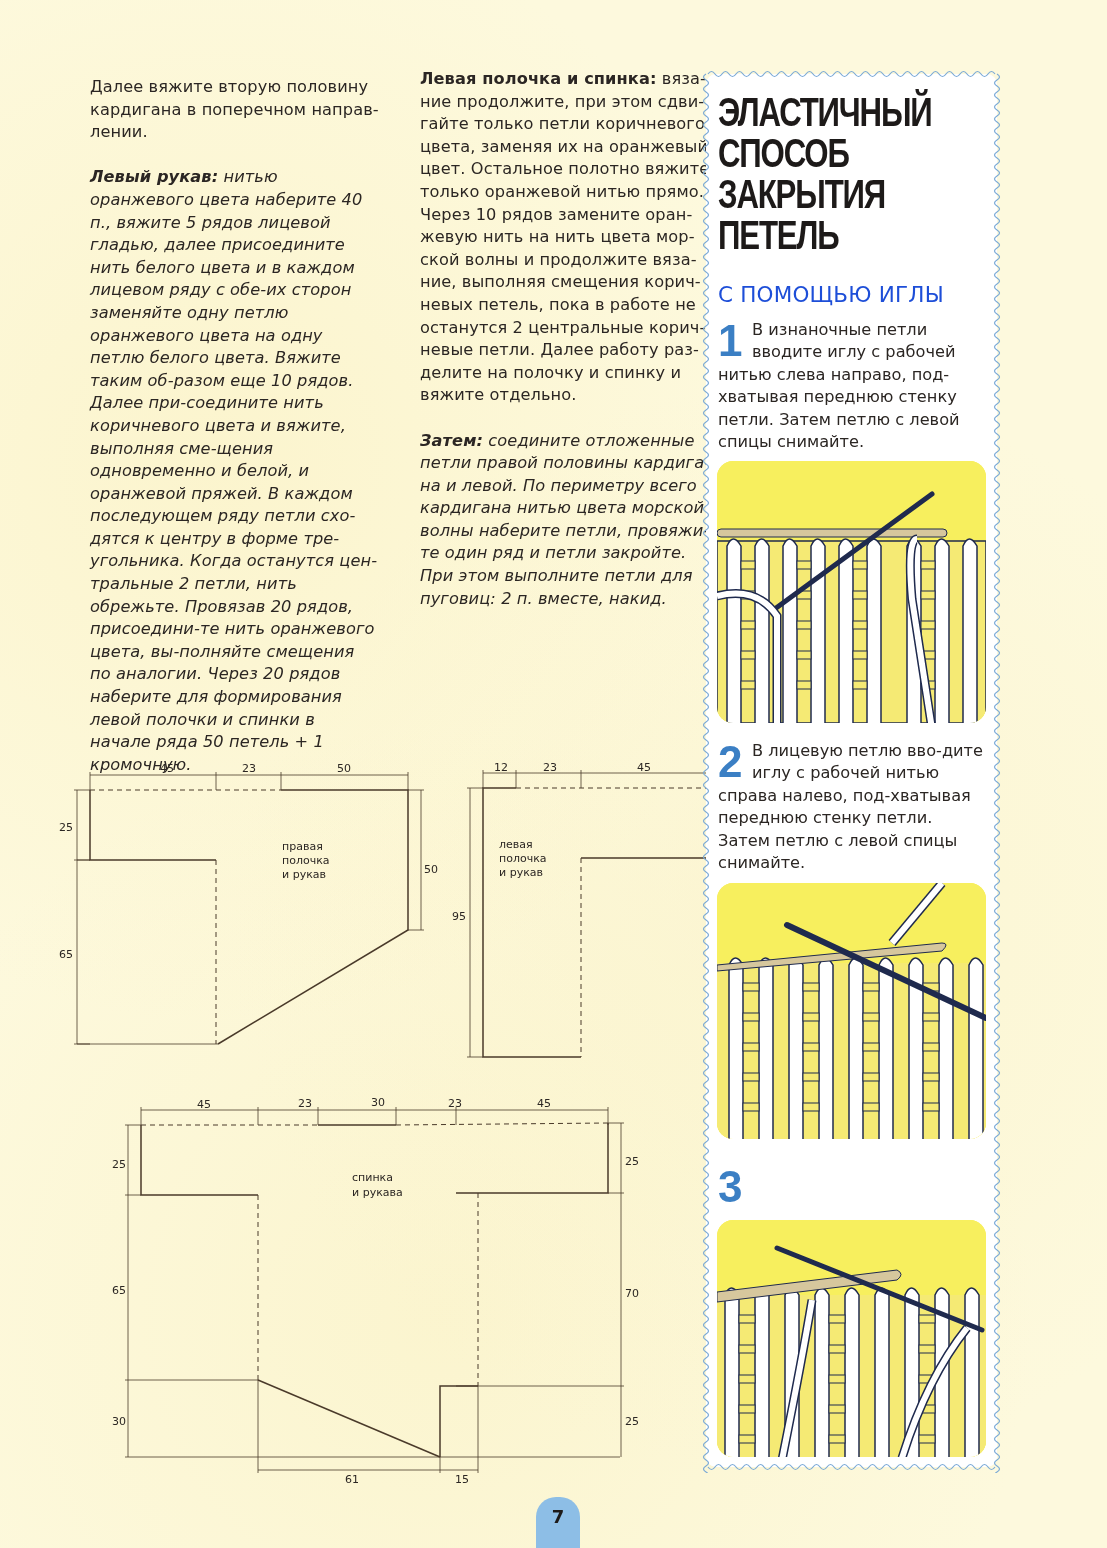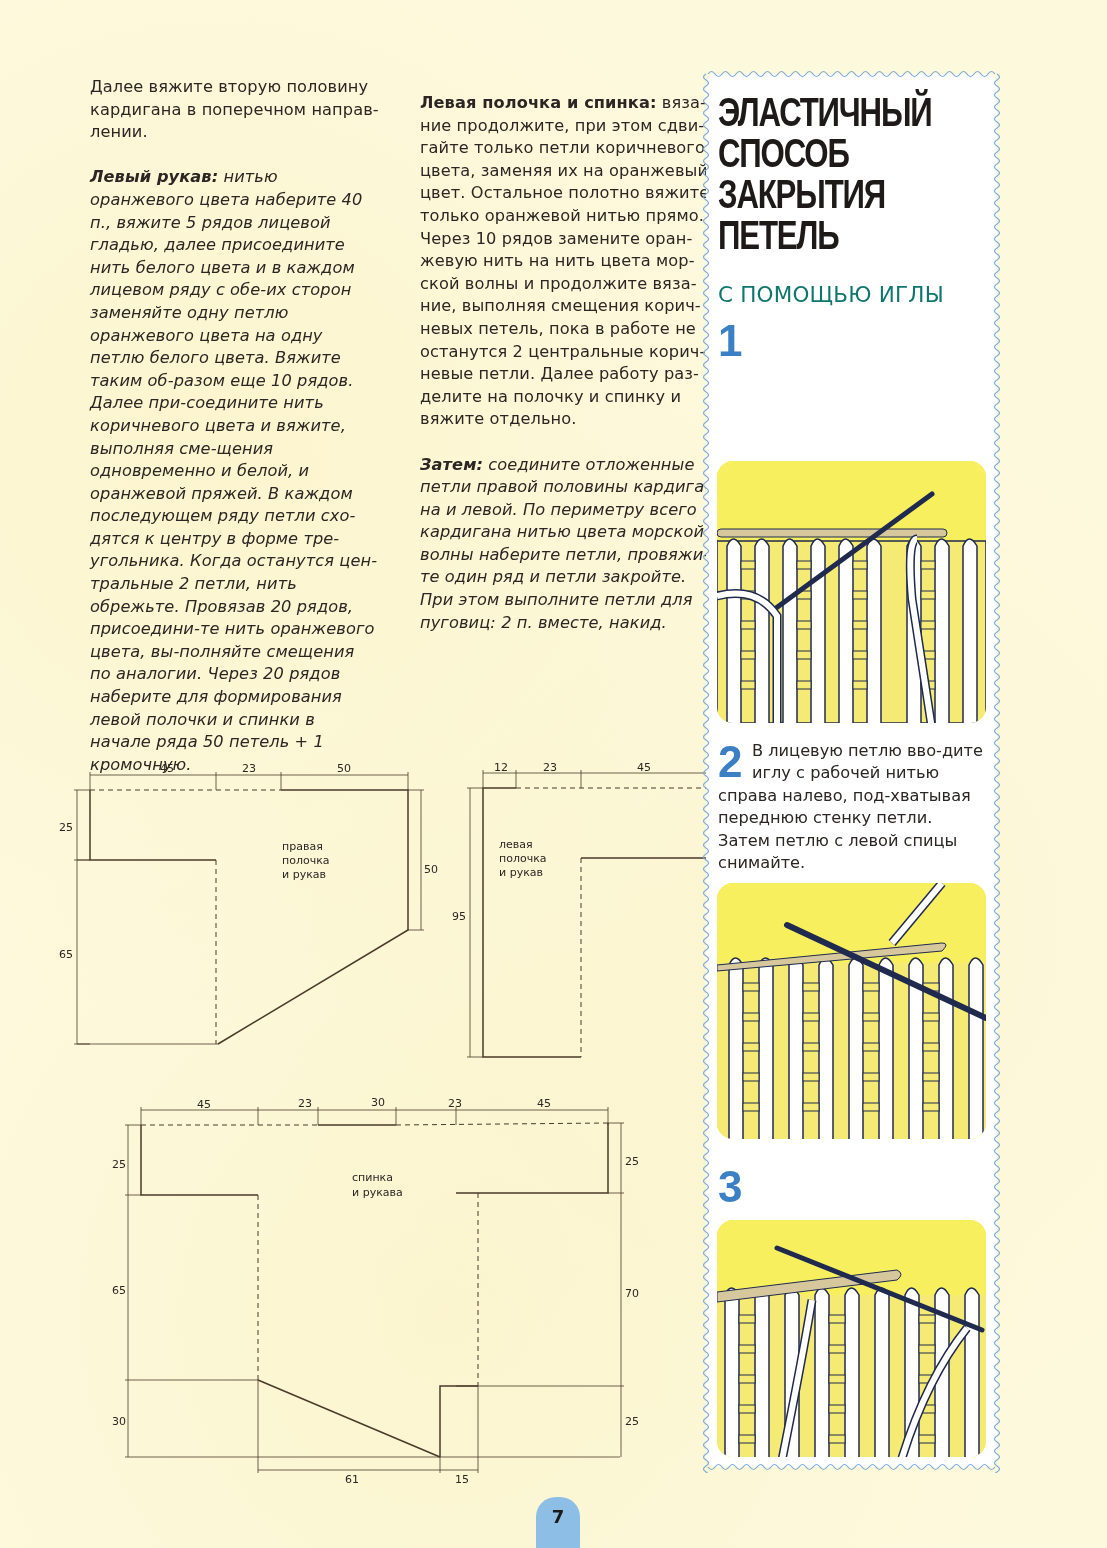--- a/index.html
+++ b/index.html
@@ -18,21 +18,21 @@
   .col {
     position: absolute;
     font-size: 16.2px;
     line-height: 22.6px;
     letter-spacing: 0.1px;
   }
   .col p { margin-bottom: 22.6px; margin-left: 21px; }
   .col p:last-child { margin-bottom: 0; font-style: italic; }
   .col b { font-weight: bold; }
   #col1 { left: 69px; top: 76px; width: 310px; }
-  #col2 { left: 399px; top: 92px; width: 318px; }
+  #col2 { left: 399px; top: 68px; width: 318px; }
 
   
   #sidebar {
     position: absolute;
     left: 700px; top: 68px; width: 303px; height: 1405px;
   }
   #sidebar .frame {
     position: absolute; inset: 0;
   }
   #sidebar .inner {
@@ -50,21 +50,21 @@
     transform-origin: left top;
     width: 320px;
     white-space: pre-line;
   }
   .sb-sub {
     margin-top: 26px;
     font-family: "DejaVu Sans", sans-serif;
     font-size: 21.5px;
     font-weight: 500;
     letter-spacing: 0.2px;
-    color: #0f766e;
+    color: #1d4ed8;
   }
   .step {
     position: relative;
     font-size: 16.2px;
     line-height: 22.4px;
     color: #2b2623;
   }
   .step .num {
     float: left;
     font-family: "Liberation Sans", sans-serif;
@@ -269,20 +269,21 @@
     </svg>
   <div class="inner">
     <div class="sb-title">ЭЛАСТИЧНЫЙ
 СПОСОБ
 ЗАКРЫТИЯ
 ПЕТЕЛЬ</div>
     <div class="sb-sub">С ПОМОЩЬЮ ИГЛЫ</div>
 
     <div class="step" style="margin-top:12px;">
       <span class="num">1</span>
+      <span>В изнаночные петли вводите иглу с рабочей нитью слева направо, под-хватывая переднюю стенку петли. Затем петлю с левой спицы снимайте.</span>
     </div>
   </div>
 
   <div class="illus" style="top:393px;height:262px;">
     <svg width="269" height="262">
       <rect width="269" height="262" fill="#f7ef5e"></rect>
       <g fill="#faf7c8" stroke="#1f2a4e" stroke-width="1.5">
         <rect x="0" y="80" width="269" height="182" fill="#f5ea74"></rect>
       </g>
       <g stroke="#1f2a4e" stroke-width="1.5" fill="#ffffff">

